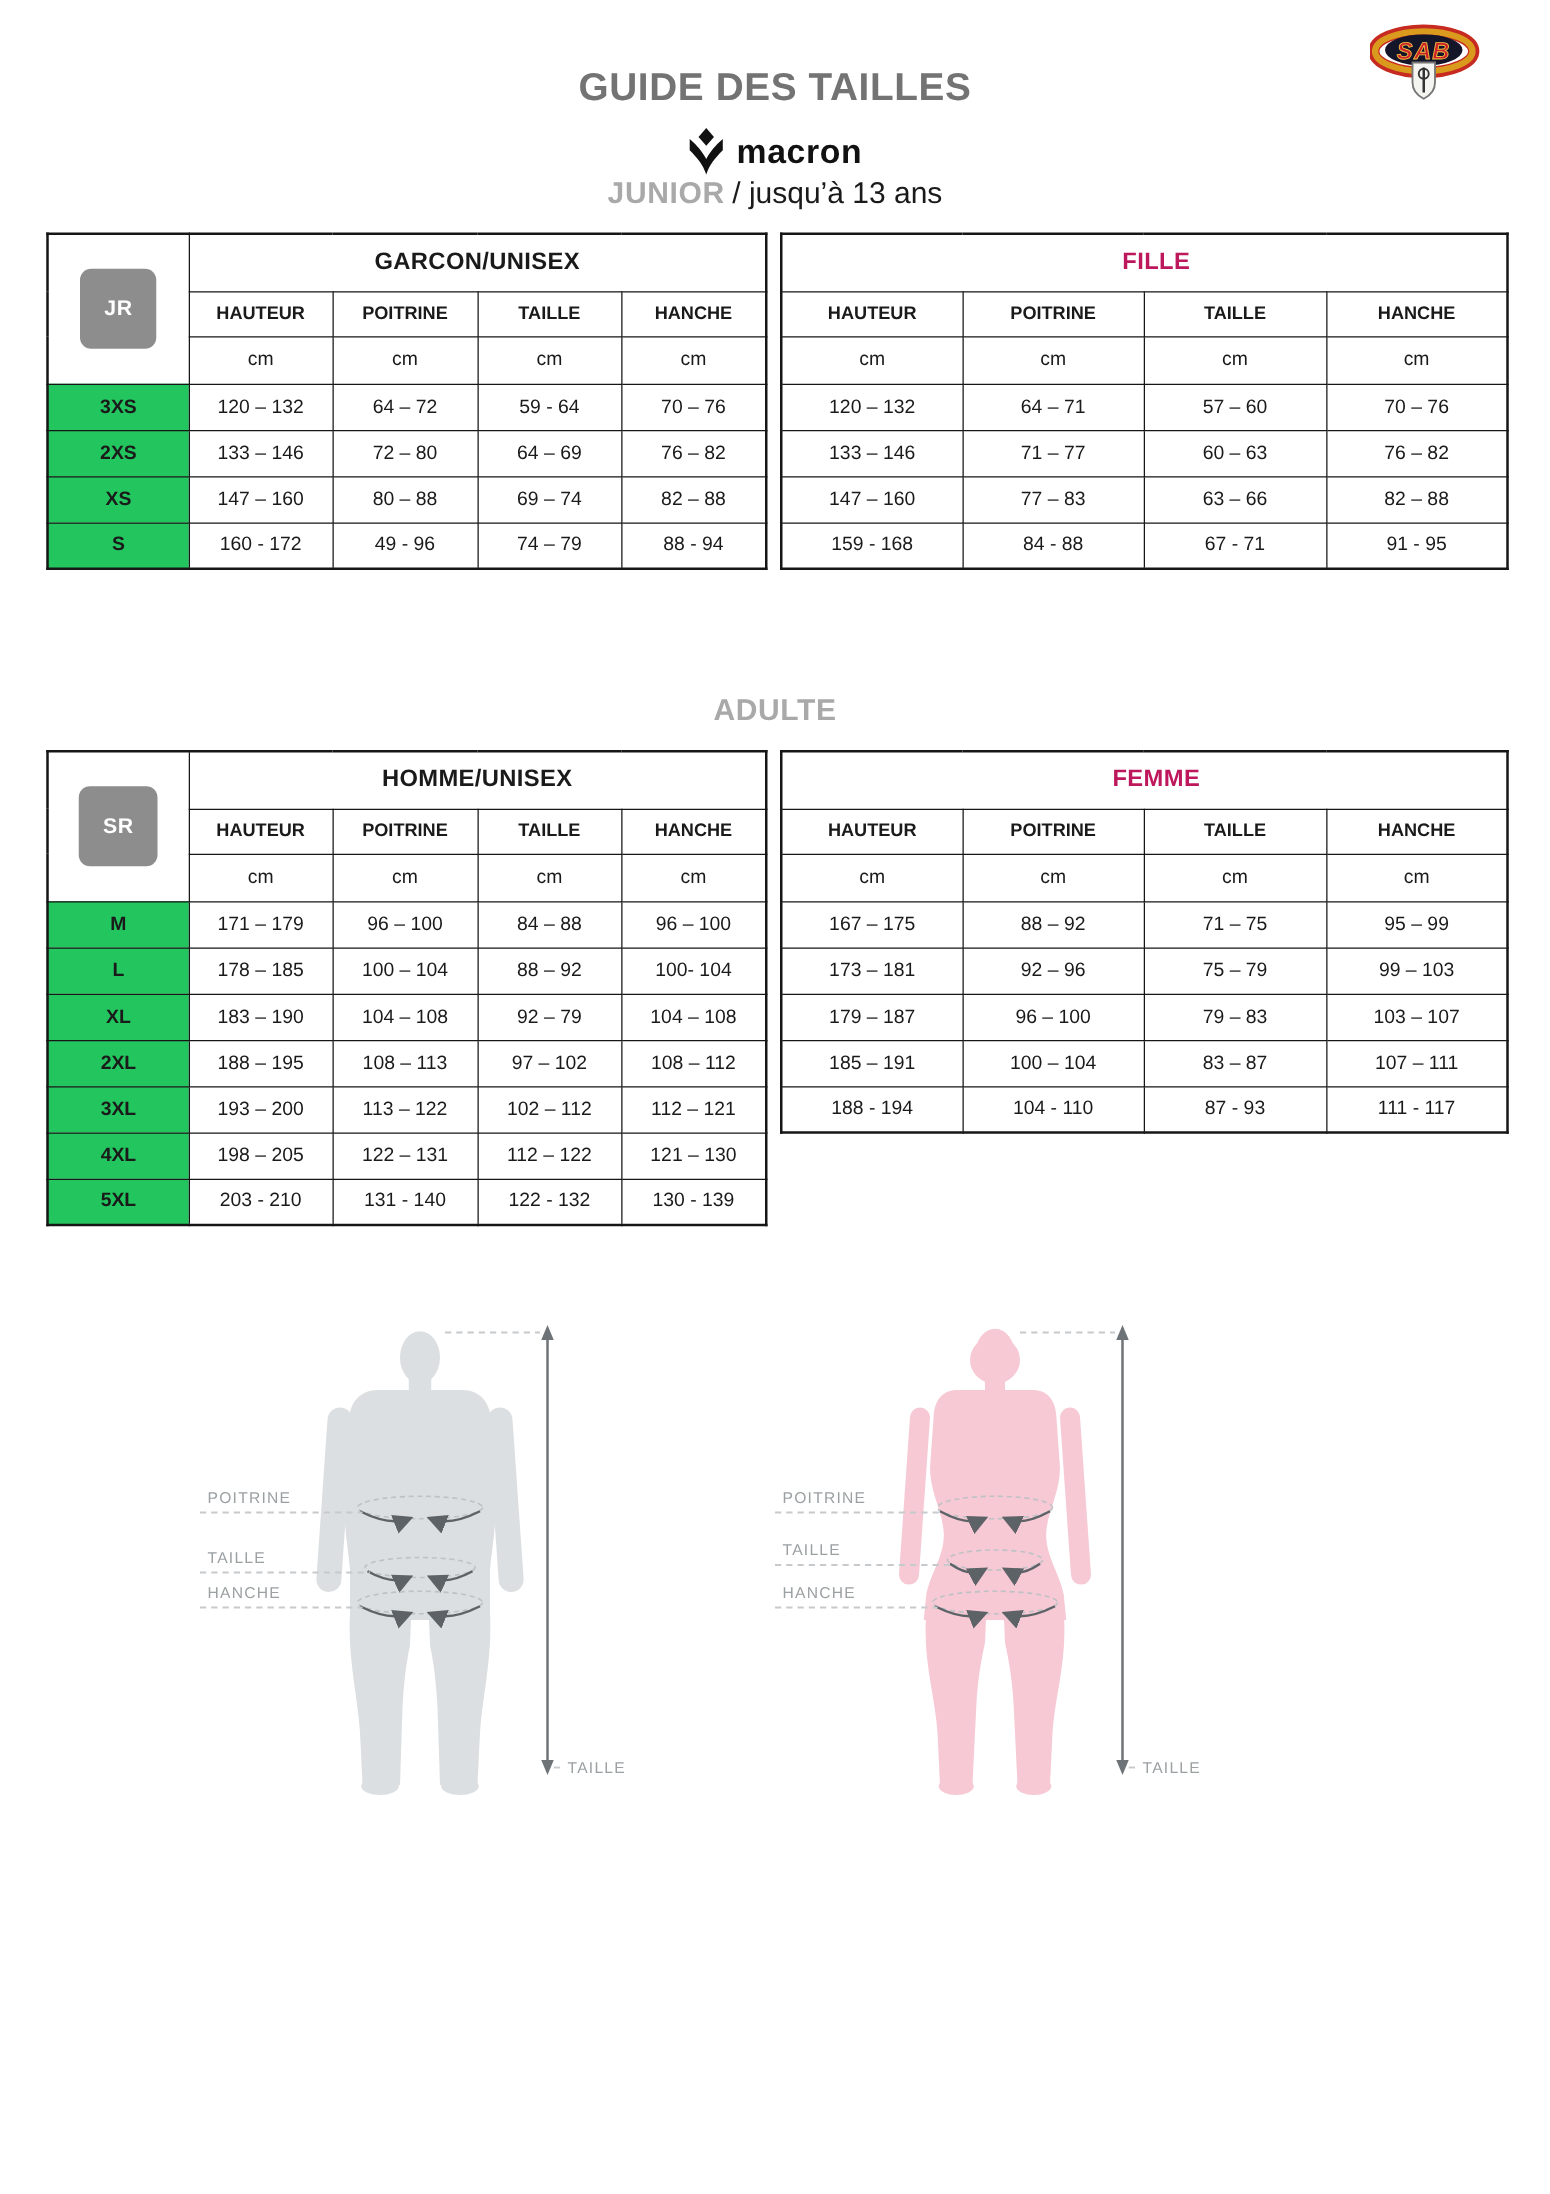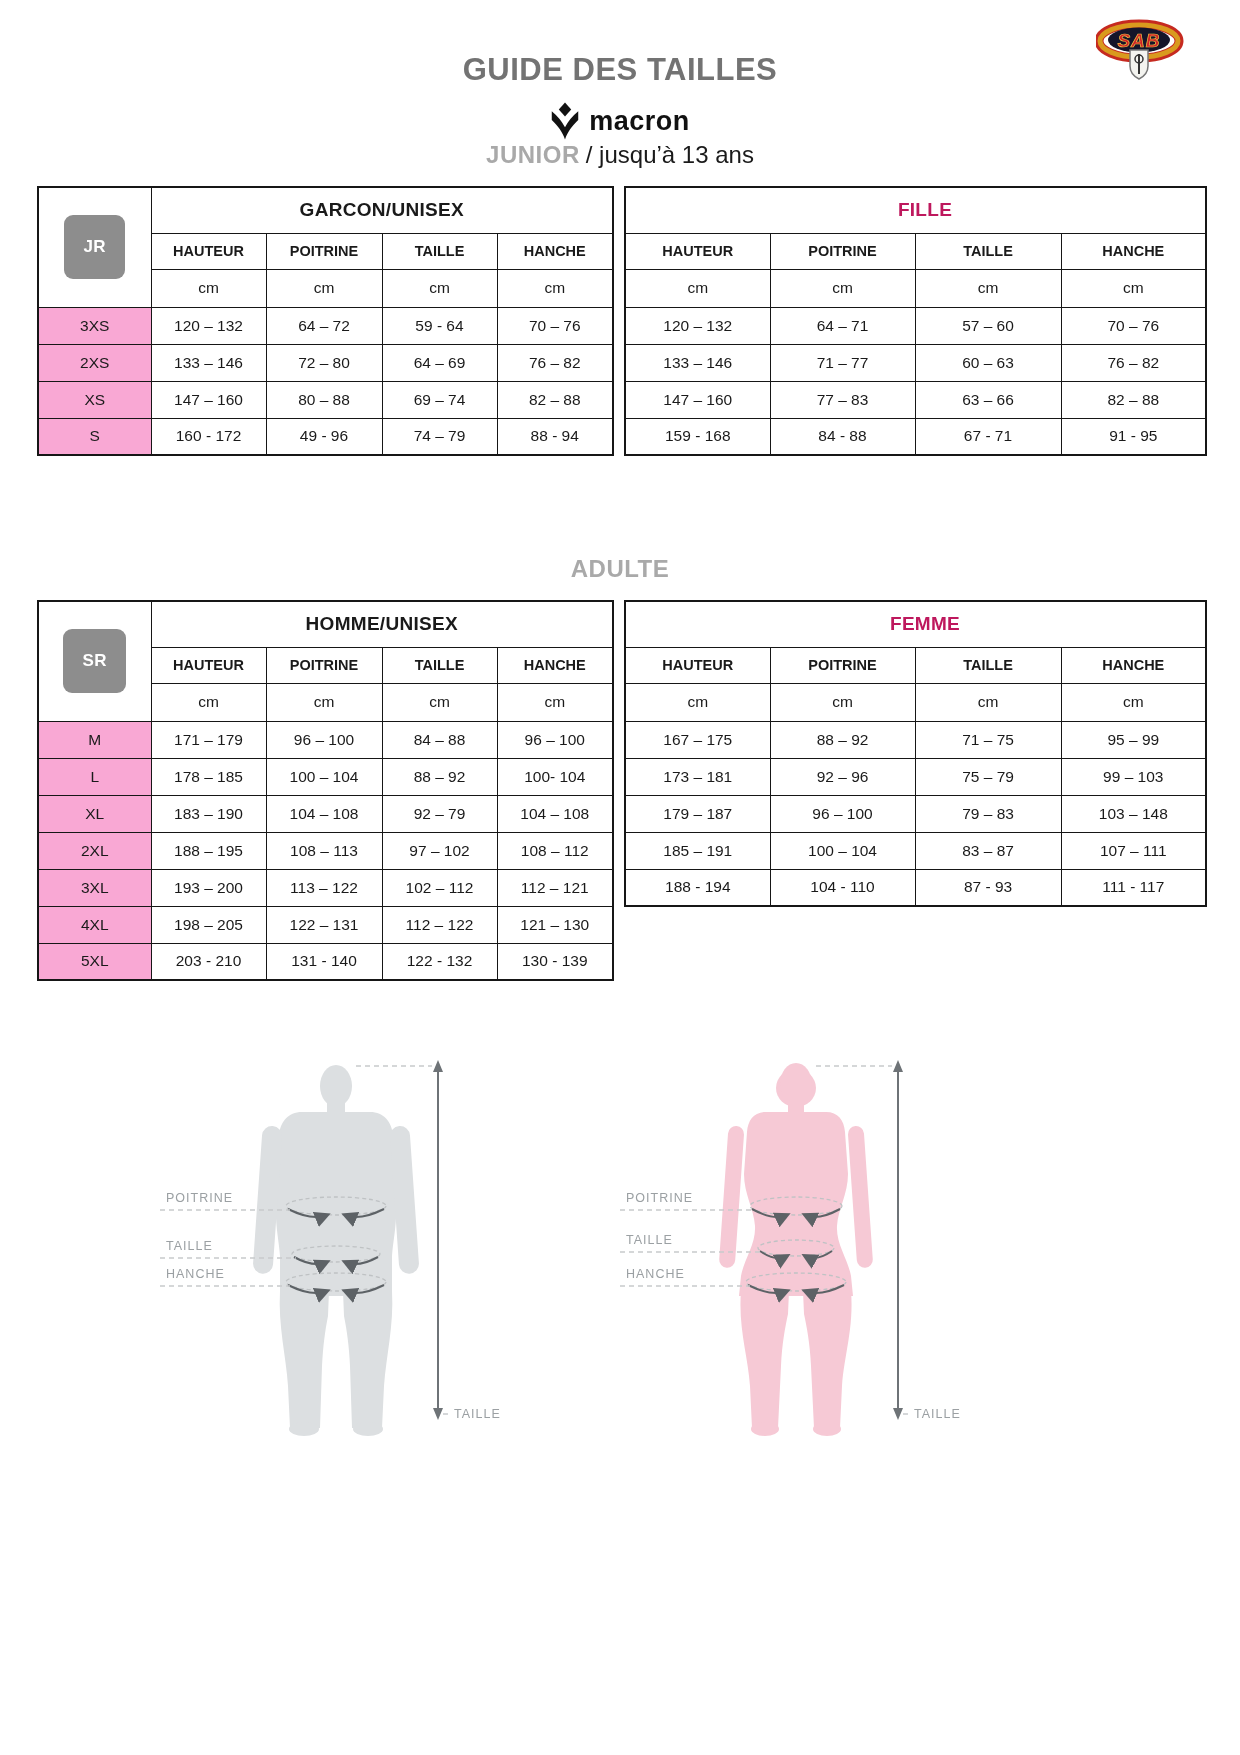--- a/index.html
+++ b/index.html
@@ -23,21 +23,21 @@
   .tables-row { display:flex; gap:10px; margin:16px 0 0 37px; align-items:flex-start; }
   table.size-table { border-collapse:collapse; border:2.5px solid #161616; table-layout:fixed; }
   .size-table td { border:1.7px solid #161616; text-align:center; vertical-align:middle; font-size:15.5px; padding:0; }
   .left-table  { width:575px; }
   .right-table { width:581px; }
   td.group-title { height:46px; font-size:19px; font-weight:bold; letter-spacing:.3px; }
   td.pink { color:#be185d;padding-left:19px; }
   tr.r-head td { height:36px; font-weight:bold; font-size:14.5px; }
   tr.r-unit td { height:38px; }
   tr.r-data td { height:37px; }
-  td.size-label { background:#f9a8d4; font-weight:normal; }
+  td.size-label { background:#22c55e; font-weight:bold; }
   td.corner { background:#fff; }
   .age-badge { display:inline-block; background:#8d8d8d; color:#fff; font-size:17px; font-weight:bold;
                padding:22px 19px; border-radius:9px; letter-spacing:.5px; }
 
   .diagrams { display:flex; margin-top:75px; padding-left:150px; gap:110px; }
   .fig-label { fill:#9ba0a3; font-family:"Liberation Sans",sans-serif; font-size:12.5px; letter-spacing:1px; }
   .dash { stroke:#c7cacc; stroke-width:1.5; stroke-dasharray:5 4; fill:none; }
   .band { stroke:#bfc2c4; stroke-width:1.3; stroke-dasharray:4 3; fill:none; }
   .arrow { stroke:#5d6266; stroke-width:2; fill:none; }
   .hline { stroke:#6e7377; stroke-width:2; }
@@ -294,21 +294,21 @@
     <tr class="r-data">
       <td>173 – 181</td>
       <td>92 – 96</td>
       <td>75 – 79</td>
       <td>99 – 103</td>
     </tr>
     <tr class="r-data">
       <td>179 – 187</td>
       <td>96 – 100</td>
       <td>79 – 83</td>
-      <td>103 – 148</td>
+      <td>103 – 107</td>
     </tr>
     <tr class="r-data">
       <td>185 – 191</td>
       <td>100 – 104</td>
       <td>83 – 87</td>
       <td>107 – 111</td>
     </tr>
     <tr class="r-data">
       <td>188 - 194</td>
       <td>104 - 110</td>

